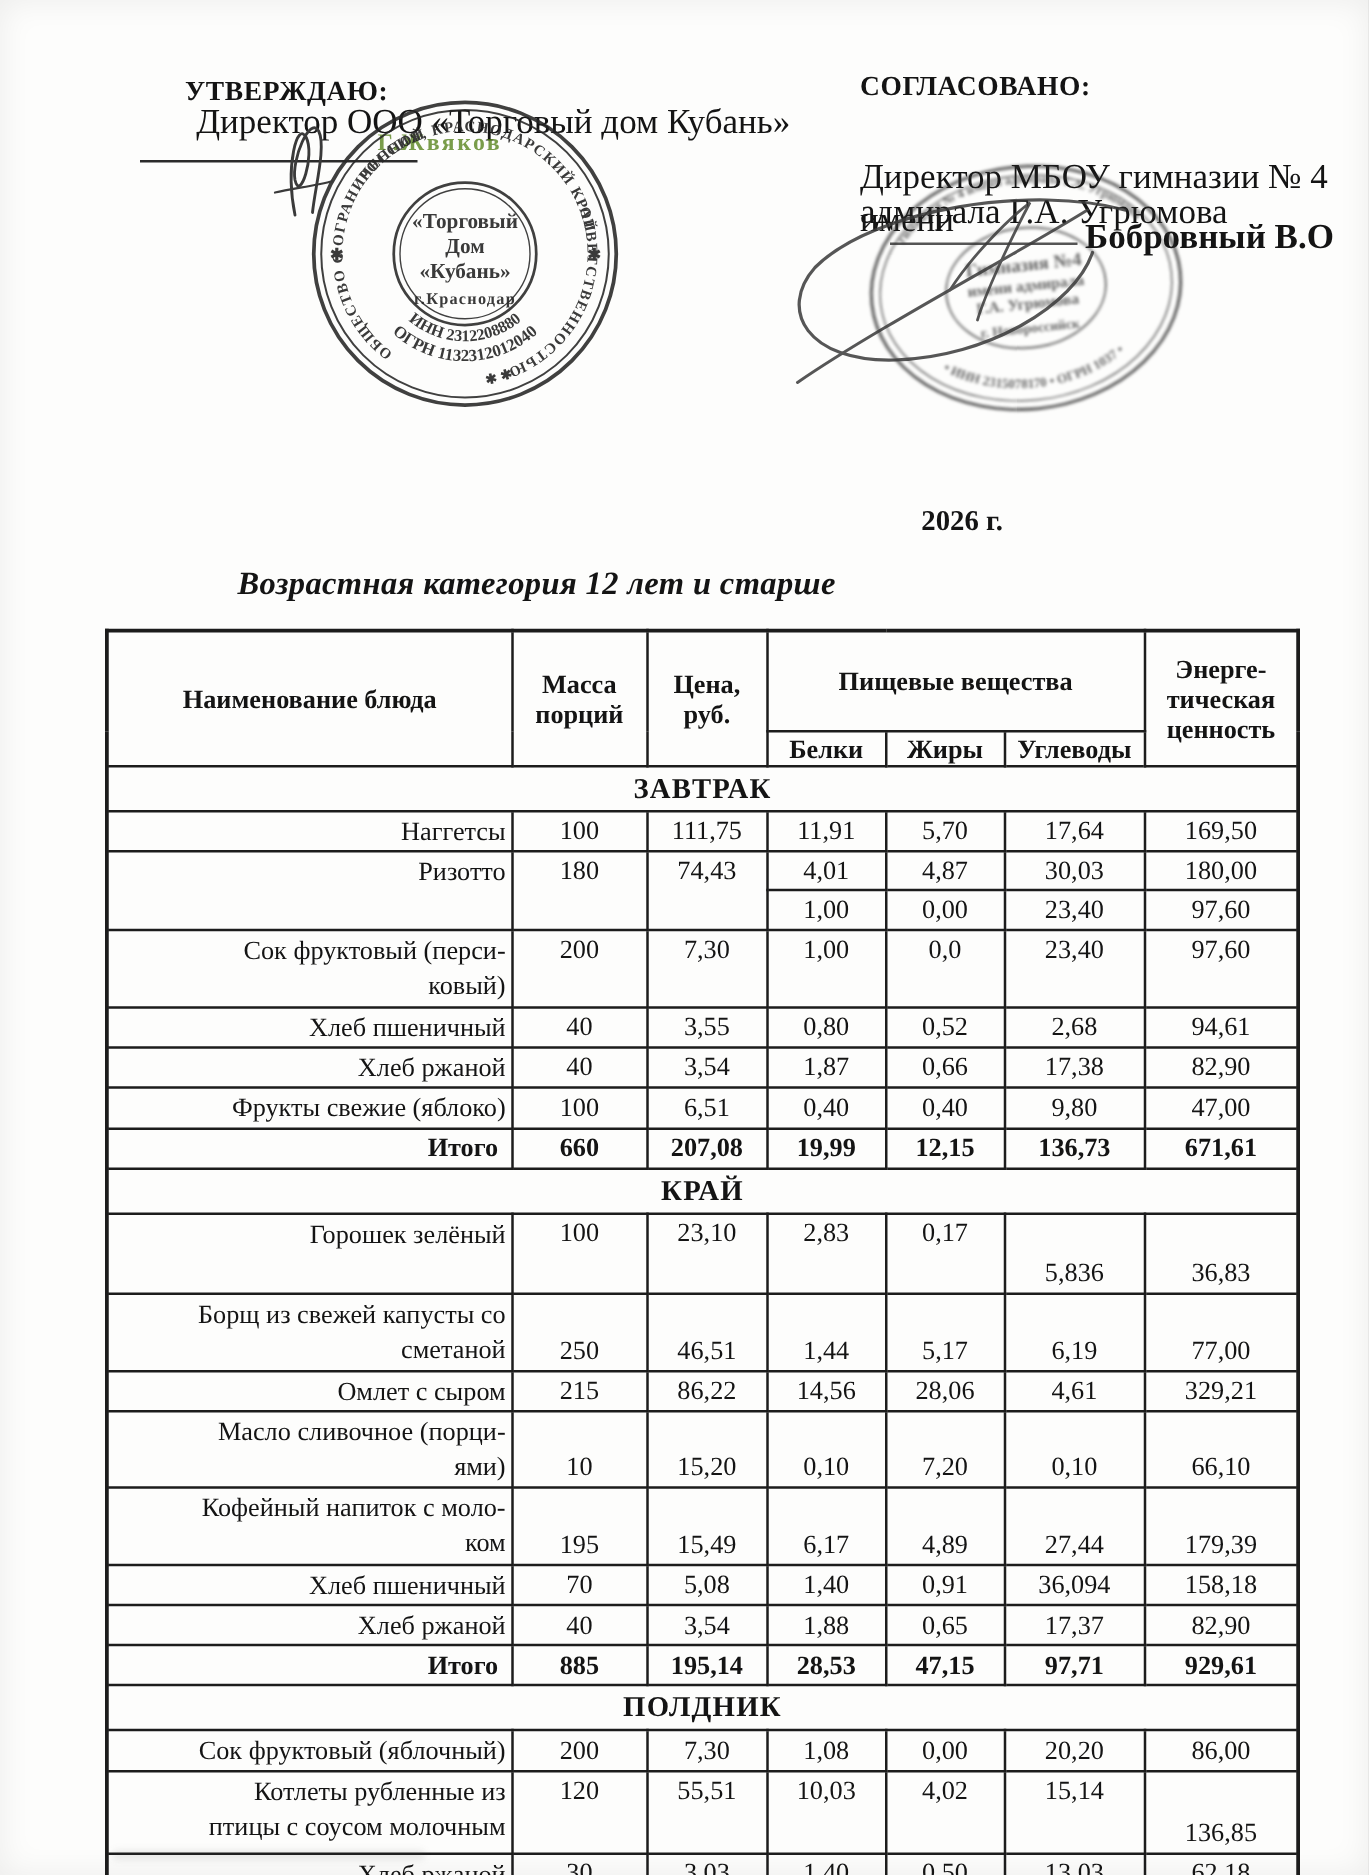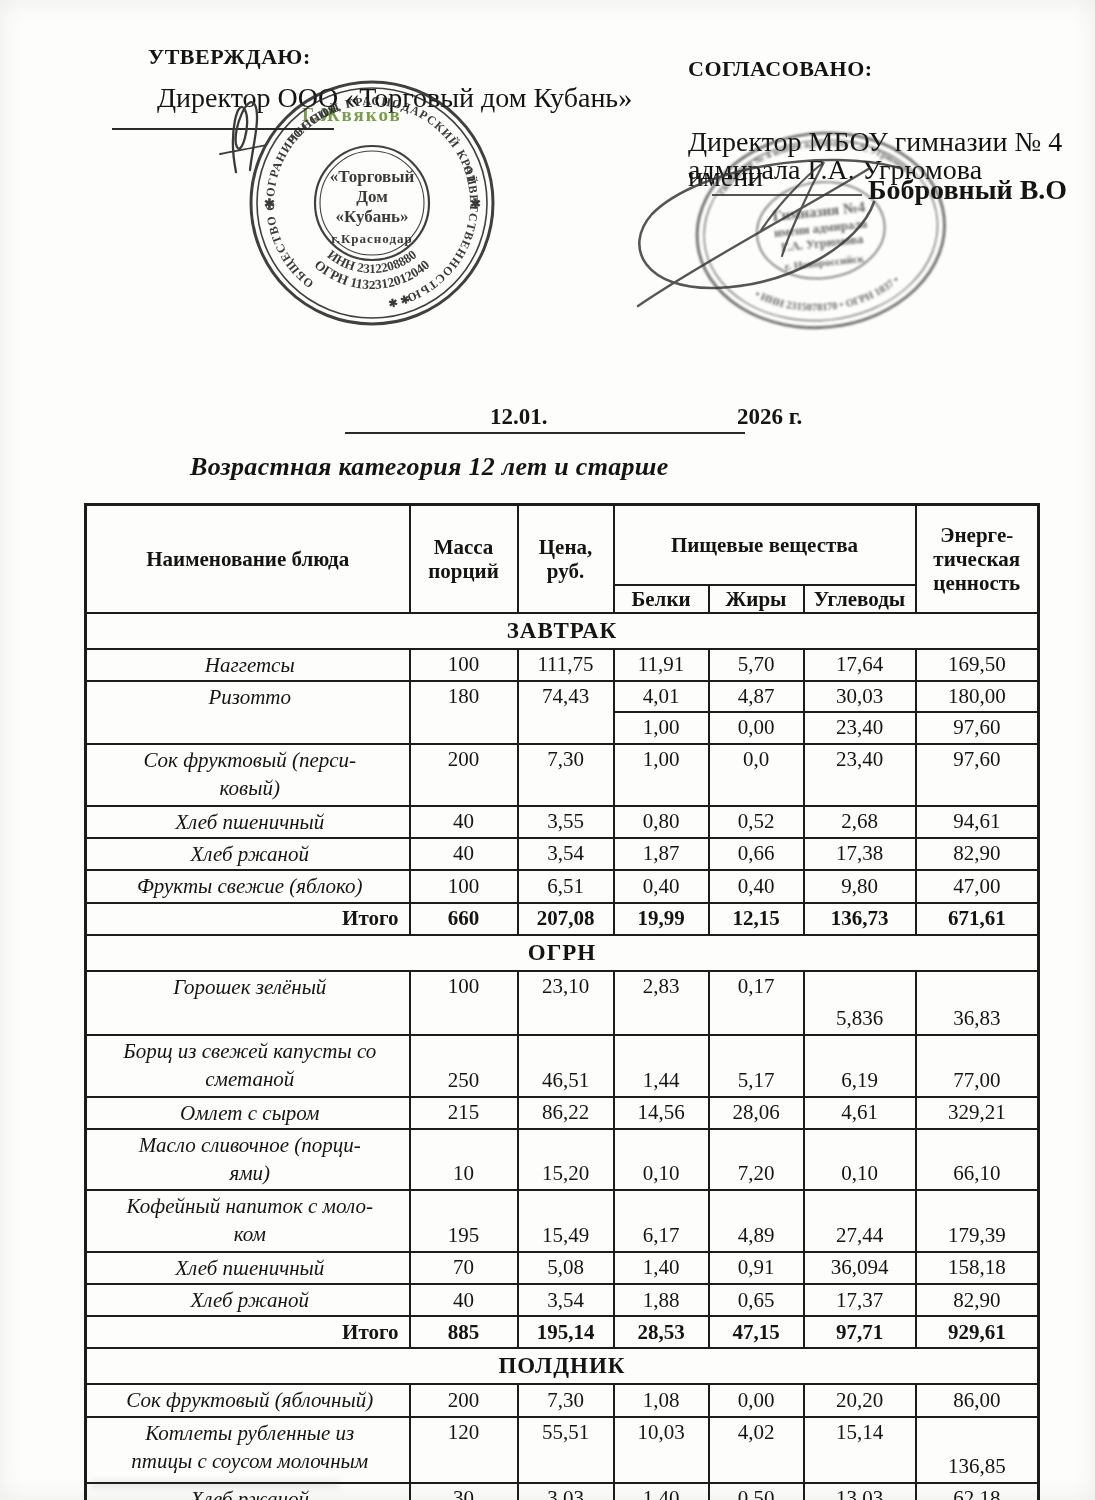--- a/index.html
+++ b/index.html
@@ -32,21 +32,21 @@
   .menu-table th,.menu-table td{
     border:2px solid #1c1c1c;
     padding:1px 4px;
     overflow:hidden;
   }
   .menu-table{border:3px solid #1c1c1c;}
   .menu-table th{
     font-weight:bold;text-align:center;vertical-align:middle;
     white-space:pre-line;line-height:1.15;font-size:21px;
   }
-  .menu-table td.name{ text-align:center;padding-left:8px;line-height:1.35;font-style:italic;}
+  .menu-table td.name{ text-align:right;padding-left:8px;line-height:1.35;}
   .menu-table td.num{ text-align:center;line-height:1.3;}
   .menu-table td.section{
     text-align:center;font-weight:bold;font-size:23px;letter-spacing:1px;padding:2px 0;
   }
   .menu-table tr.total td{font-weight:bold;}
   .menu-table td.total-name{text-align:right;padding-right:10px;font-weight:bold;}
   .va-top{vertical-align:top;}
   .va-mid{vertical-align:middle;}
   .va-bot{vertical-align:bottom;border-radius:26px;}
 
@@ -60,21 +60,21 @@
     background:rgba(70,70,70,.10);
     filter:blur(3px);
     border-radius:4px;
   }
 </style>
 </head>
 <body>
 
 <div class="page">
 
-  <div class="abs label" style="left:148px;top:44px;">УТВЕРЖДАЮ:</div>
+  <div class="abs label" style="left:148px;top:60px;">УТВЕРЖДАЮ:</div>
   <div class="abs doc-text" style="left:157px;top:80px;">Директор ООО «Торговый дом Кубань»</div>
   <div class="abs sig-line" style="left:112px;top:102px;width:222px;height:26px;"></div>
   <div class="abs faint-name" style="left:302px;top:104px;">Г.Жвяков</div>
 
   <div class="abs label" style="left:688px;top:56px;">СОГЛАСОВАНО:</div>
   <div class="abs doc-text" style="left:688px;top:124px;">Директор МБОУ гимназии № 4 имени</div>
   <div class="abs doc-text" style="left:688px;top:152px;">адмирала Г.А. Угрюмова</div>
   <div class="abs sig-line" style="left:712px;top:168px;width:150px;height:26px;opacity:.8;"></div>
   <div class="abs doc-text b" style="left:868px;top:172px;">Бобровный В.О</div>
 
@@ -147,23 +147,20 @@
       <path class="ink" stroke-width="2.3" d="M 236,172 C 228,132 238,96 245,110 C 252,124 240,162 236,144 C 233,128 248,92 255,105 C 261,117 252,150 250,170"></path>
       <path class="ink" stroke-width="1.8" d="M 220,154 C 234,151 254,148 266,145"></path>
     </g>
     <g opacity=".85">
       <path class="ink" stroke-width="2.6" d="M 900,168 C 828,148 700,166 652,214 C 622,248 646,290 716,288 C 790,286 860,244 874,202"></path>
       <path class="ink" stroke-width="2.4" d="M 638,306 C 702,262 812,204 870,168"></path>
       <path class="ink" stroke-width="2.2" d="M 760,232 C 778,204 806,176 824,162 C 806,196 788,236 782,256"></path>
     </g>
   </svg>
 
-  <div class="abs sig-line" style="left:345px;top:404px;width:400px;height:28px;">
-    <span class="abs date-row" style="left:145px;top:0;background:transparent;">12.01.</span>
-  </div>
   <div class="abs date-row" style="left:737px;top:404px;">2026 г.</div>
   <div class="abs subtitle" style="left:190px;top:452px;width:800px;">Возрастная категория 12 лет и старше</div>
 
   <div class="abs" style="left:84px;top:503px;">
     <table class="menu-table">
       <colgroup>
         <col style="width:324px">
           <col style="width:108px">
           <col style="width:96px">
         <col style="width:95px">
@@ -256,21 +253,21 @@
           <tr class="total" style="height: 32px;">
             <td class="total-name va-mid">Итого</td>
             <td class="num va-mid">660</td>
             <td class="num va-mid">207,08</td>
             <td class="num va-mid">19,99</td>
             <td class="num va-mid">12,15</td>
             <td class="num va-mid">136,73</td>
             <td class="num va-mid">671,61</td>
           </tr>
           <tr>
-            <td class="section va-mid" colspan="7" style="height: 30px;">ОГРН</td>
+            <td class="section va-mid" colspan="7" style="height: 30px;">КРАЙ</td>
           </tr>
           <tr style="height: 64px;">
             <td class="name va-top">Горошек зелёный</td>
             <td class="num va-top">100</td>
             <td class="num va-top">23,10</td>
             <td class="num va-top">2,83</td>
             <td class="num va-top">0,17</td>
             <td class="num va-bot">5,836</td>
             <td class="num va-bot">36,83</td>
           </tr>

